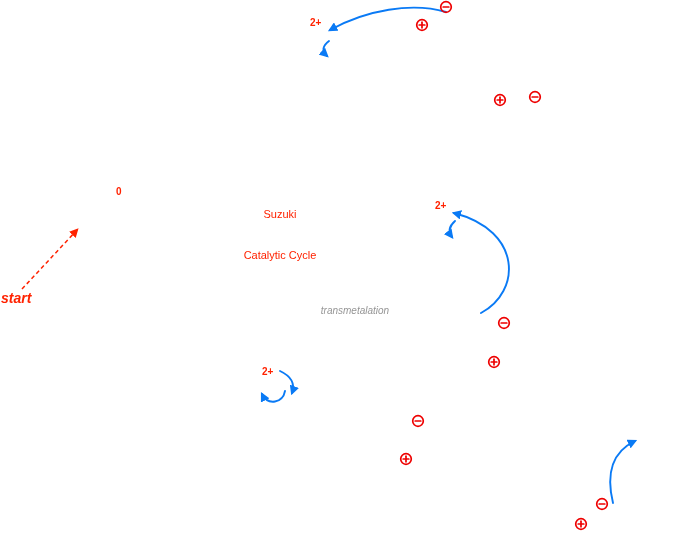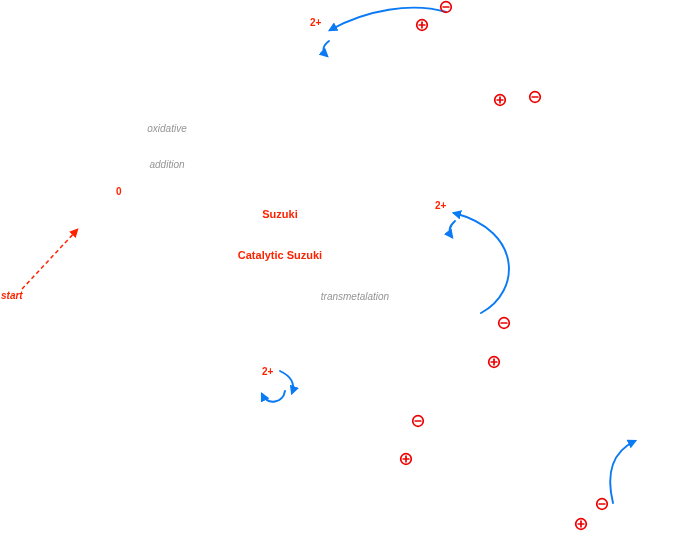--- a/index.html
+++ b/index.html
@@ -11,34 +11,34 @@
   html,body{margin:0;padding:0;}
   body{
     width:686px;height:535px;position:relative;background:#ffffff;
     font-family:"Liberation Sans", sans-serif;overflow:hidden;
   }
   .stage{position:absolute;left:0;top:0;width:686px;height:535px;}
   svg.overlay{position:absolute;left:0;top:0;}
   .txt{position:absolute;white-space:pre;}
   .title{
     left:225px;top:181px;width:110px;text-align:center;
-    color:var(--title-red);font-weight:bold;font-size:11px;line-height:13.5px;
+    color:var(--title-red);font-weight:normal;font-size:11px;line-height:13.5px;
   }
   .steplabel{
     color:var(--gray);font-style:italic;font-size:10px;line-height:12px;text-align:center;
   }
   .ox{left:128px;top:99px;width:78px;}
   .re{left:139px;top:295px;width:88px;}
-  .tm{left:305px;top:291px;width:100px;font-style:italic;}
+  .tm{left:305px;top:305px;width:100px;font-style:italic;}
   .redsmall{color:var(--title-red);font-weight:bold;font-size:10px;}
   .twoplus-top{left:310px;top:17px;}
   .twoplus-right{left:435px;top:200px;}
   .twoplus-bottom{left:262px;top:366px;}
   .oxstate{left:116px;top:186px;color:var(--title-red);font-weight:bold;font-size:10px;}
-  .start{left:1px;top:290px;color:var(--title-red);font-style:italic;font-weight:600;font-size:10px;}
+  .start{left:1px;top:290px;color:var(--title-red);font-style:italic;font-weight:600;font-size:14px;}
   .arrow-blue{fill:none;stroke:var(--blue);stroke-width:1.9;stroke-linecap:round;}
   .arrow-red-dashed{fill:none;stroke:var(--title-red);stroke-width:1.5;stroke-dasharray:4 3;}
   .charge{stroke:var(--red);stroke-width:1.7;fill:none;stroke-linecap:round;}
 </style>
 </head>
 <body>
 
 <div class="stage">
 
   <svg class="overlay" id="diagram-svg" width="686" height="535" viewBox="0 0 686 535">
@@ -100,27 +100,23 @@
       </g>
       <g class="charge">
         <circle cx="581" cy="524" r="5.3"></circle>
         <line x1="578.2" y1="524" x2="583.8" y2="524"></line>
         <line x1="581" y1="521.2" x2="581" y2="526.8"></line>
       </g>
     </svg>
 
   <div class="txt title">
     <div>Suzuki</div>
-    <div>Catalytic Suzuki</div>
+    <div>Catalytic Cycle</div>
   </div>
 
-  <div class="txt steplabel ox">
-    <div>oxidative</div>
-    <div>addition</div>
-  </div>
 
 
   <div class="txt steplabel tm">transmetalation</div>
 
   <div class="txt redsmall twoplus-top">2+</div>
   <div class="txt redsmall twoplus-right">2+</div>
   <div class="txt redsmall twoplus-bottom">2+</div>
 
   <div class="txt oxstate">0</div>
 

